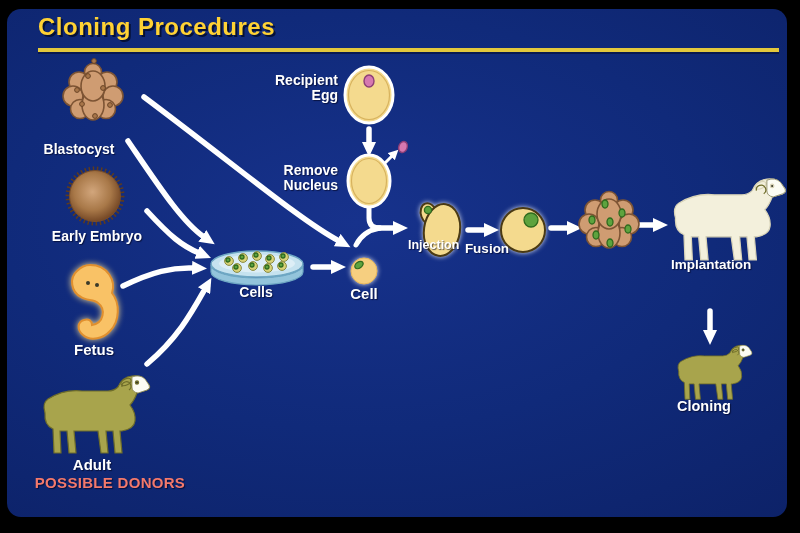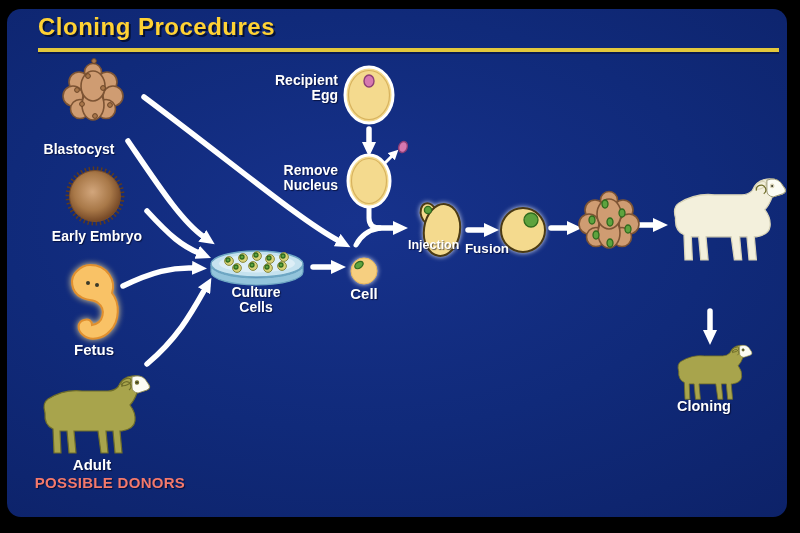--- a/index.html
+++ b/index.html
@@ -226,32 +226,32 @@
   </g>
 </svg>
 
 <div class="lbl lbl-blastocyst">Blastocyst</div>
 <div class="lbl lbl-early-embryo">Early Embryo</div>
 <div class="lbl lbl-fetus">Fetus</div>
 <div class="lbl lbl-adult">Adult</div>
 <div class="lbl lbl-donors">POSSIBLE DONORS</div>
 
 <div class="lbl lbl-culture">
-  <span class="ln">Culture</span>
   <span class="ln">Cells</span>
 </div>
 <div class="lbl lbl-cell">Cell</div>
 
 <div class="lbl lbl-recipient">
   <span class="ln">Recipient</span>
   <span class="ln">Egg</span>
 </div>
 <div class="lbl lbl-remove">
   <span class="ln">Remove</span>
   <span class="ln">Nucleus</span>
 </div>
 
 <div class="lbl lbl-injection">Injection</div>
 <div class="lbl lbl-fusion">Fusion</div>
 
 <div class="lbl lbl-implantation">
+  <span class="ln">Implantation</span>
 </div>
 <div class="lbl lbl-progeny">Cloning</div>
 
 </body></html>

